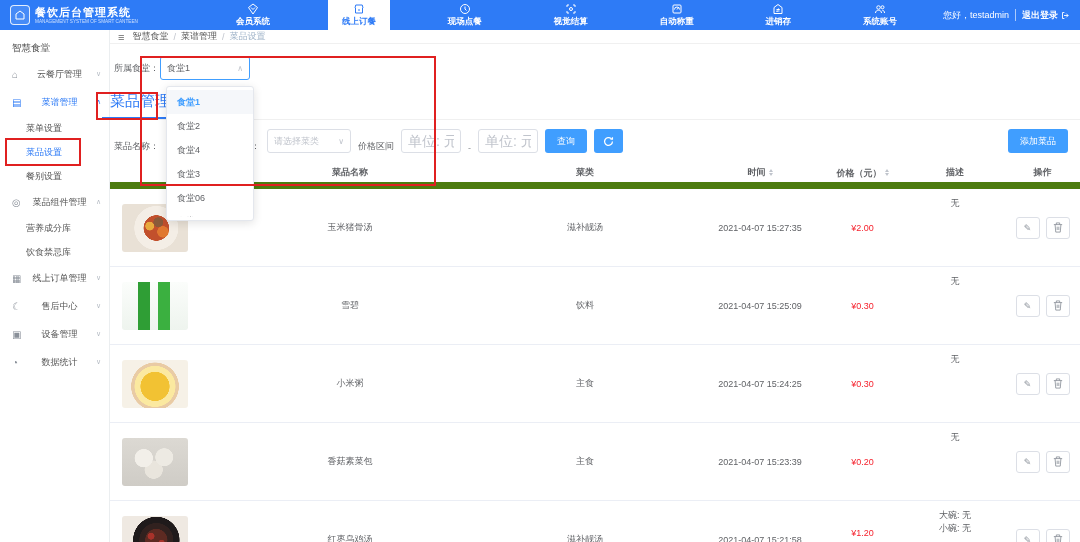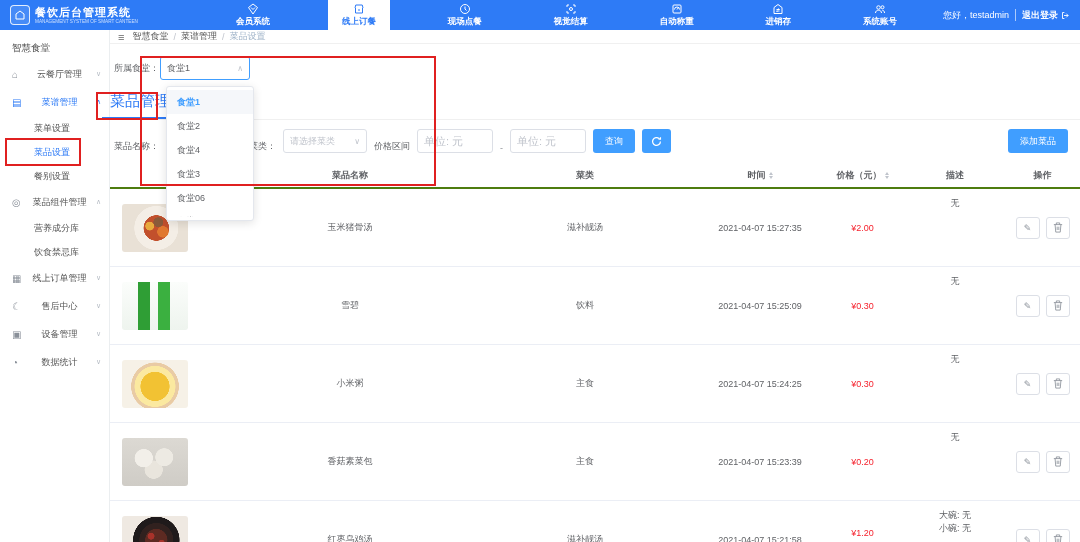--- a/index.html
+++ b/index.html
@@ -25,21 +25,21 @@
   
   .shell { display:flex; height:512px; }
   .sidebar { width:110px; border-right:1px solid #ebeef0; padding-top:6px; flex-shrink:0; background:#fff; }
   .sb-title { height:24px; display:flex; align-items:center; padding-left:12px; font-size:9.5px; color:#444; }
   .sb-item { height:28px; display:flex; align-items:center; gap:6px; padding:0 8px 0 12px; color:#555; cursor:pointer; }
   .sb-item .sb-icon { width:11px; font-size:10px; color:#8a9099; display:inline-flex; }
   .sb-item .lbl { flex:1;text-align:center; }
   .sb-item .chev { color:#b6bcc4; font-size:7px; }
   .sb-item.active { color:#2e7bf6; }
   .sb-item.active .sb-icon, .sb-item.active .chev { color:#2e7bf6; }
-  .sb-sub { height:24px; display:flex; align-items:center; padding-left:34px; color:#555; cursor:pointer; }
+  .sb-sub { height:24px; display:flex; align-items:center; padding-left:26px; color:#555; cursor:pointer; }
   .sb-sub.active { color:#2e7bf6; }
 
   .main { flex:1; display:flex; flex-direction:column; min-width:0; }
 
   .crumb-bar { height:20px; display:flex; align-items:center; gap:8px; padding-left:8px;
     border-bottom:1px solid #f0f0f0; color:#555; }
   .crumb-burger { font-size:11px; color:#666; cursor:pointer; }
   .crumb { display:flex; gap:5px; align-items:center; }
   .crumb .sep { color:#c0c4cc; }
   .crumb .cur { color:#9fb3c8; }
@@ -57,35 +57,35 @@
   .dd-item.partial { height:7px; line-height:22px; overflow:hidden; }
 
   
   .tab-bar { margin-top:12px; border-bottom:1px solid #f0f0f0; padding-left:0; }
   .tab { display:inline-block; margin-left:-8px; padding:0 8px 6px; color:#2e7bf6; font-size:15px;
     border-bottom:2px solid #2e7bf6; cursor:pointer; }
 
   
   .filter-row { display:flex; align-items:flex-end; gap:7px; margin:9px 0 0 4px; padding-right:12px; }
   .filter-row .flbl { color:#606266; white-space:nowrap; }
-  .f-input { height:24px; border:1px solid #dcdfe6; border-radius:3px; padding:0 6px; font-size:11px;
-    color:#606266; width:76px; font-family:inherit; }
+  .f-input { height:24px; border:1px solid #dcdfe6; border-radius:3px; padding:0 6px; font-size:14px;
+    color:#606266; width:60px; font-family:inherit; }
   .f-input::placeholder { color:#c0c4cc; }
   .f-select { width:84px; height:24px; border:1px solid #dcdfe6; border-radius:3px; display:flex;
     align-items:center; justify-content:space-between; padding:0 6px; color:#c0c4cc; cursor:pointer; background:#fff; }
   .dash { color:#909399; }
   .btn { height:24px; border:none; border-radius:3px; background:#409eff; color:#fff; font-size:9px;
     padding:0 12px; cursor:pointer; font-family:inherit; }
   .btn-icon { padding:0 9px; display:inline-flex; align-items:center; }
   .btn-add { margin-left:auto; }
 
   
   .table { margin-top:10px; flex:1; }
   .thead, .trow { display:flex; align-items:center; }
-  .thead { height:26px; border-bottom:2px solid #4d7c0f; color:#909399; font-weight:bold; }
+  .thead { height:26px; border-bottom:7px solid #4d7c0f; color:#909399; font-weight:bold; }
   .trow { height:78px; border-bottom:1px solid #ebeef5; }
   .cell { display:flex; align-items:center; justify-content:center; text-align:center; color:#606266; }
   .c-img { width:120px; justify-content:flex-start; padding-left:12px; }
   .c-name { width:240px; }
   .c-cat { width:230px; }
   .c-time { width:120px; }
   .c-price { width:85px; flex-direction:column; line-height:14px; }
   .c-price div { color:#f5222d; }
   .c-desc { width:100px; flex-direction:column; line-height:13px; }
   .trow .c-desc { align-self:stretch; justify-content:flex-start; padding-top:8px; }

